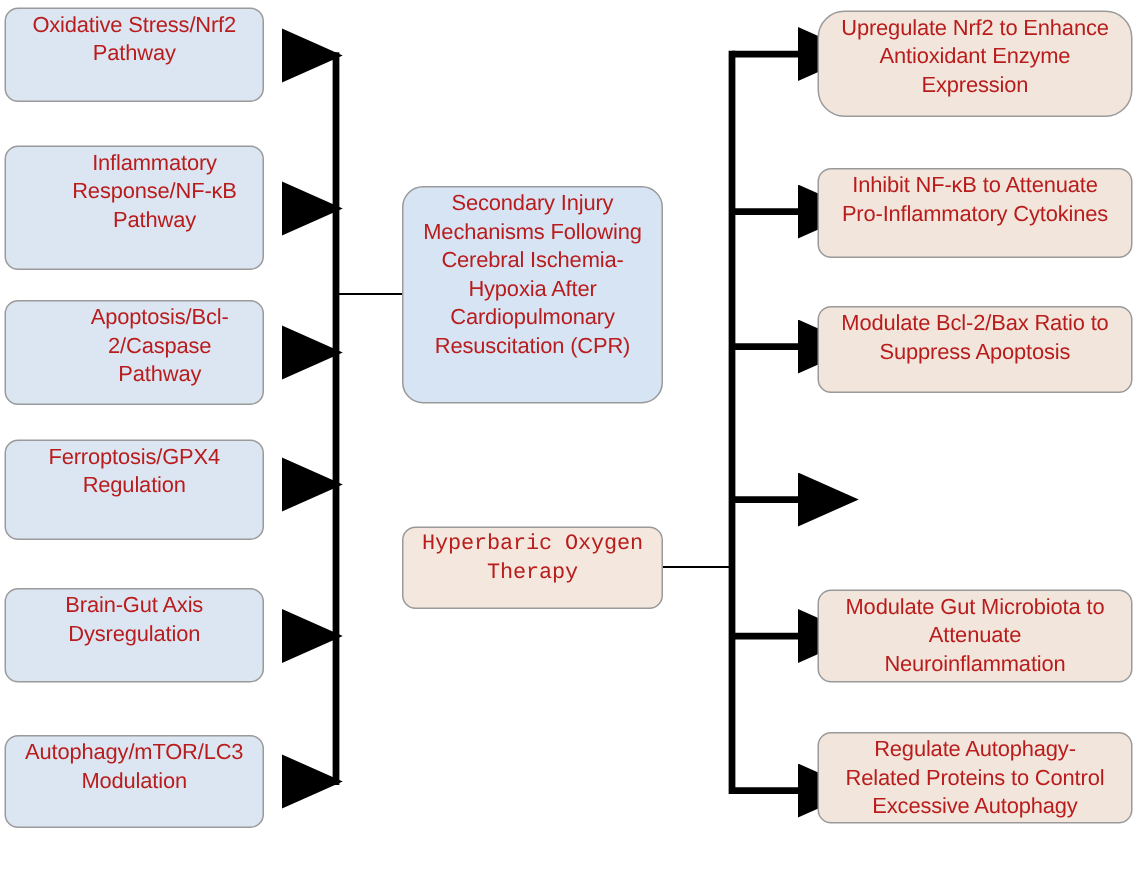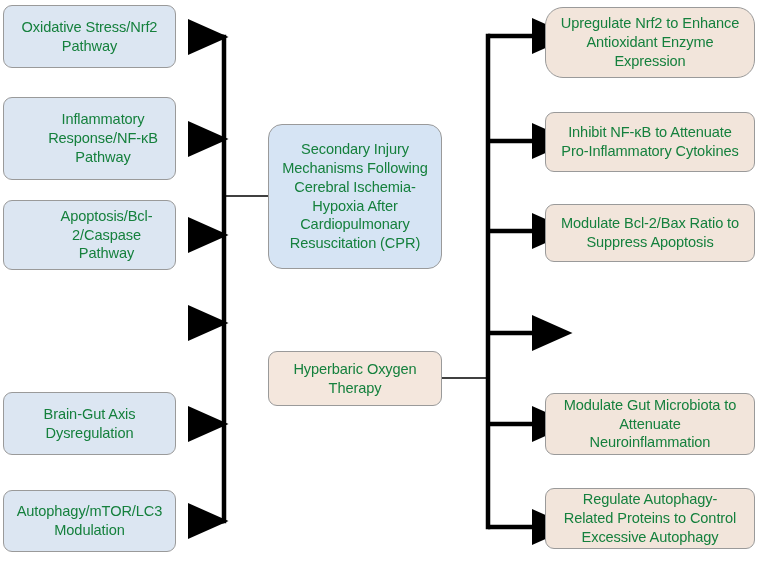--- a/index.html
+++ b/index.html
@@ -24,26 +24,26 @@
     left: 0;
     top: 0;
     width: 758px;
     height: 582px;
     pointer-events: none;
   }
   .node {
     position: absolute;
     box-sizing: border-box;
     display: flex;
-    align-items: center;
+    align-items: flex-start;
     justify-content: center;
     text-align: center;
     border: 1px solid #9a9a9a;
     border-radius: 9px;
-    color: #15803d;
+    color: #b91c1c;
     font-size: 14.6px;
     line-height: 1.30;
     letter-spacing: -0.1px;
     padding: 2px 6px;
     z-index: 2;
   }
   .node .label {
     display: block;
     width: 100%;
     white-space: pre-line;
@@ -137,38 +137,42 @@
   </div>
   <div class="node mechanism" style="left:3px; top:97px; width:173px; height:83px;padding-left:33px;">
     <span class="label">Inflammatory
 Response/NF-κB
 Pathway</span>
   </div>
   <div class="node mechanism" style="left:3px; top:200px; width:173px; height:70px;padding-left:40px;">
     <span class="label">Apoptosis/Bcl-
 2/Caspase Pathway</span>
   </div>
+  <div class="node mechanism" style="left:3px; top:293px; width:173px; height:67px;">
+    <span class="label">Ferroptosis/GPX4
+Regulation</span>
+  </div>
   <div class="node mechanism" style="left:3px; top:392px; width:173px; height:63px;">
     <span class="label">Brain-Gut Axis
 Dysregulation</span>
   </div>
   <div class="node mechanism" style="left:3px; top:490px; width:173px; height:62px;">
     <span class="label">Autophagy/mTOR/LC3
 Modulation</span>
   </div>
 
   <div class="node hub-mech" style="left:268px; top:124px; width:174px; height:145px; border-radius:14px;">
     <span class="label">Secondary Injury
 Mechanisms Following
 Cerebral Ischemia-
 Hypoxia After
 Cardiopulmonary
 Resuscitation (CPR)</span>
   </div>
-  <div class="node hub-treat" style="left:268px; top:351px; width:174px; height:55px;">
+  <div class="node hub-treat" style="left:268px; top:351px; width:174px; height:55px;font-family:Liberation Mono, monospace;">
     <span class="label">Hyperbaric Oxygen
 Therapy</span>
   </div>
 
   <div class="node intervention" style="left:545px; top:7px; width:210px; height:71px;border-radius:18px;">
     <span class="label">Upregulate Nrf2 to Enhance
 Antioxidant Enzyme
 Expression</span>
   </div>
   <div class="node intervention" style="left:545px; top:112px; width:210px; height:60px;">

